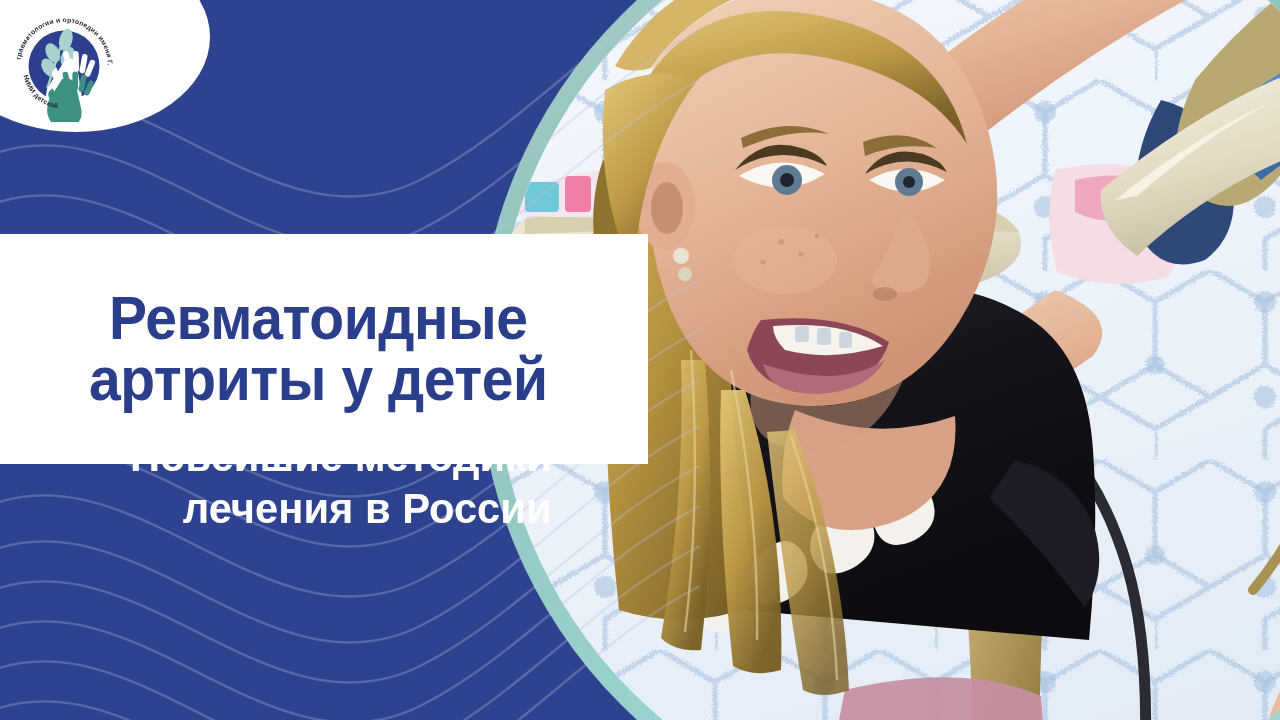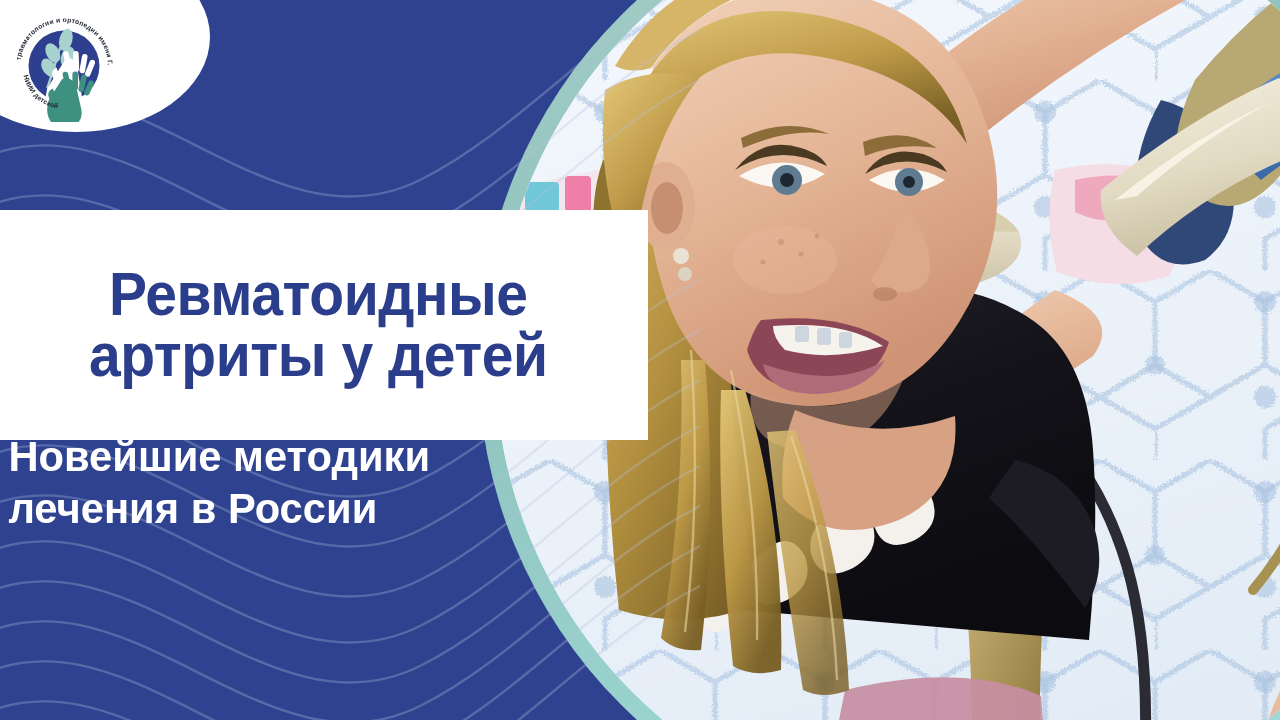--- a/index.html
+++ b/index.html
@@ -73,21 +73,21 @@
     left: 8px;
     top: 10px;
     width: 112px;
     height: 112px;
   }
 
   
   .title-card {
     position: absolute;
     left: 0px;
-    top: 210px;
+    top: 234px;
     width: 648px;
     height: 230px;
     background: #ffffff;
     display: flex;
     align-items: center;
     justify-content: center;
   }
   .title-text {
     color: #2B3E8C;
     font-family: "Liberation Sans Narrow", "Liberation Sans", sans-serif;
@@ -100,21 +100,21 @@
     white-space: pre-line;
     margin: 0 0 0 -12px;
   }
 
   
   .subtitle-wrap {
     position: absolute;
     left: 0px;
     top: 430px;
     width: 560px;
-    text-align: left;
+    text-align: right;
   }
   .subtitle-text {
     color: #ffffff;
     font-family: "Liberation Sans", sans-serif;
     font-weight: bold;
     font-size: 43px;
     line-height: 1.22;
     white-space: pre-line;
     margin: 0;
     transform: scaleX(0.97);

